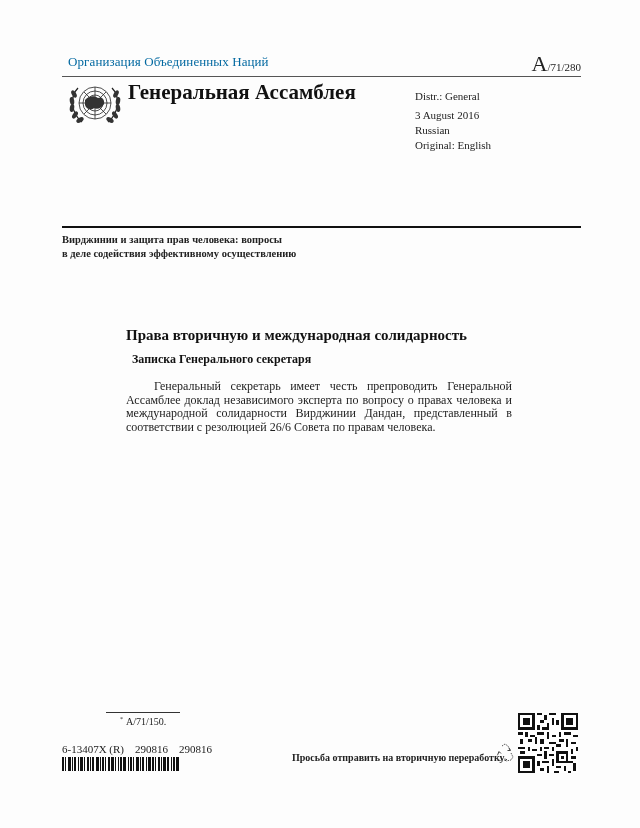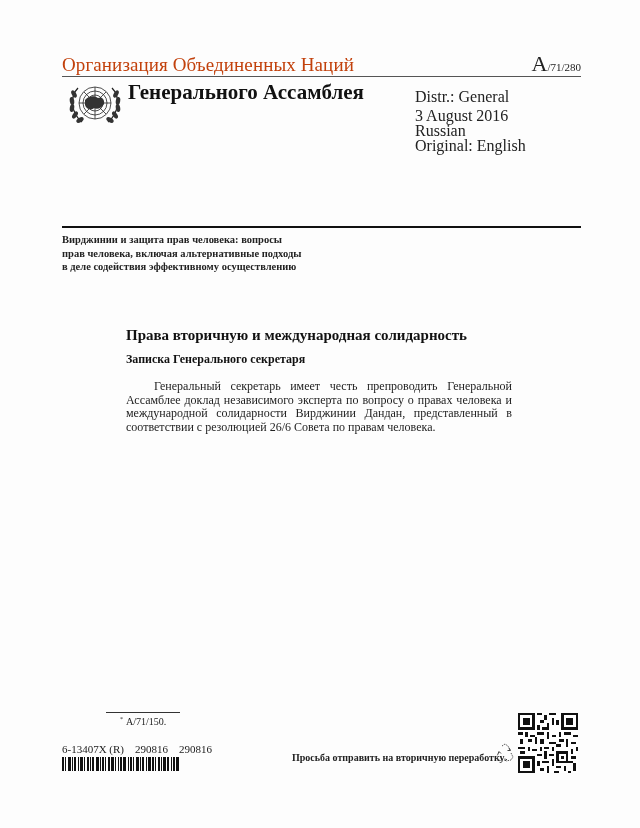--- a/index.html
+++ b/index.html
@@ -2,40 +2,40 @@
 <html><head>
   <meta charset="utf-8">
   <style>
     * { margin: 0; padding: 0; box-sizing: border-box; }
     html, body { width: 640px; height: 828px; background: #fdfdfd; overflow: hidden; }
     body { position: relative; font-family: "Liberation Serif", "DejaVu Serif", serif; color: #111; }
 
     .abs { position: absolute; }
 
     
-    .org-name { left: 62px; top: 54px; font-size: 19px; color: #c2410c; letter-spacing: 0.1px; }
+    .org-name { left: 68px; top: 54px; font-size: 13px; color: #0369a1; letter-spacing: 0.1px; }
     .symbol { right: 59px; top: 51px; color: #222; white-space: nowrap; }
     .symbol .big { font-size: 22px; }
     .symbol .small { font-size: 11px; }
     .rule-top { left: 62px; top: 76px; width: 519px; height: 1px; background: #555; }
 
     .emblem { left: 64px; top: 80px; width: 62px; height: 48px; }
     .assembly { left: 128px; top: 80px; font-size: 21px; font-weight: bold; color: #111; }
 
-    .meta { left: 415px; top: 89px; font-size: 16px; color: #222; line-height: 15px; }
+    .meta { left: 415px; top: 89px; font-size: 11px; color: #222; line-height: 15px; }
     .meta .distr { margin-bottom: 4px; }
 
     .rule-thick { left: 62px; top: 226px; width: 519px; height: 2px; background: #111; }
 
     .session { left: 62px; top: 233px; width: 290px; font-size: 10.5px; line-height: 13.5px; color: #222; }
     .session .b { font-weight: bold; }
     .session sup { font-size: 7px; vertical-align: 4px; }
 
     .title { left: 126px; top: 327px; font-size: 15px; font-weight: bold; color: #111; }
-    .subtitle { left: 126px; top: 352px; font-size: 12px; font-weight: bold; color: #111; }
+    .subtitle { left: 132px; top: 352px; font-size: 12px; font-weight: bold; color: #111; }
 
     .body-text { left: 126px; top: 380px; width: 386px; font-size: 12px; line-height: 13.5px; color: #222; text-align: justify; text-indent: 28px; }
 
     
     .fn-rule { left: 106px; top: 712px; width: 74px; height: 1px; background: #333; }
     .footnote { left: 120px; top: 716px; font-size: 10px; color: #222; }
     .footnote sup { font-size: 6px; vertical-align: 4px; margin-right: 3px; }
 
     .docnum { left: 62px; top: 743px; font-size: 11px; color: #222; white-space: pre; }
     .barcode { left: 62px; top: 757px; width: 160px; height: 14px; display: flex; align-items: stretch; }
@@ -80,34 +80,33 @@
       <circle cx="31" cy="23" r="8"></circle>
       <circle cx="31" cy="23" r="4"></circle>
       <line x1="31" y1="7" x2="31" y2="39"></line>
       <line x1="15" y1="23" x2="47" y2="23"></line>
       <line x1="20" y1="12" x2="42" y2="34"></line>
       <line x1="42" y1="12" x2="20" y2="34"></line>
     </g>
     <path d="M21 20 C24 16, 30 15, 34 18 C38 16, 41 20, 40 24 C38 28, 33 30, 30 28 C27 31, 22 29, 21 25 Z" fill="#333"></path>
   </svg>
 </div>
-<div class="abs assembly">Генерального Ассамблея</div>
+<div class="abs assembly">Генеральная Ассамблея</div>
 
 <div class="abs meta">
   <div class="distr">Distr.: General</div>
   <div>3 August 2016</div>
   <div>Russian</div>
   <div>Original: English</div>
 </div>
 
 <div class="abs rule-thick"></div>
 
 <div class="abs session">
   <div class="b">Вирджинии и защита прав человека: вопросы</div>
-  <div class="b">прав человека, включая альтернативные подходы</div>
   <div class="b">в деле содействия эффективному осуществлению</div>
 </div>
 
 <div class="abs title">Права вторичную и международная солидарность</div>
 <div class="abs subtitle">Записка Генерального секретаря</div>
 <div class="abs body-text">Генеральный секретарь имеет честь препроводить Генеральной Ассамблее доклад независимого эксперта по вопросу о правах человека и международной солидарности Вирджинии Дандан, представленный в соответствии с резолюцией 26/6 Совета по правам человека.</div>
 
 <div class="abs fn-rule"></div>
 <div class="abs footnote"><sup>*</sup><span>A/71/150.</span></div>
 

